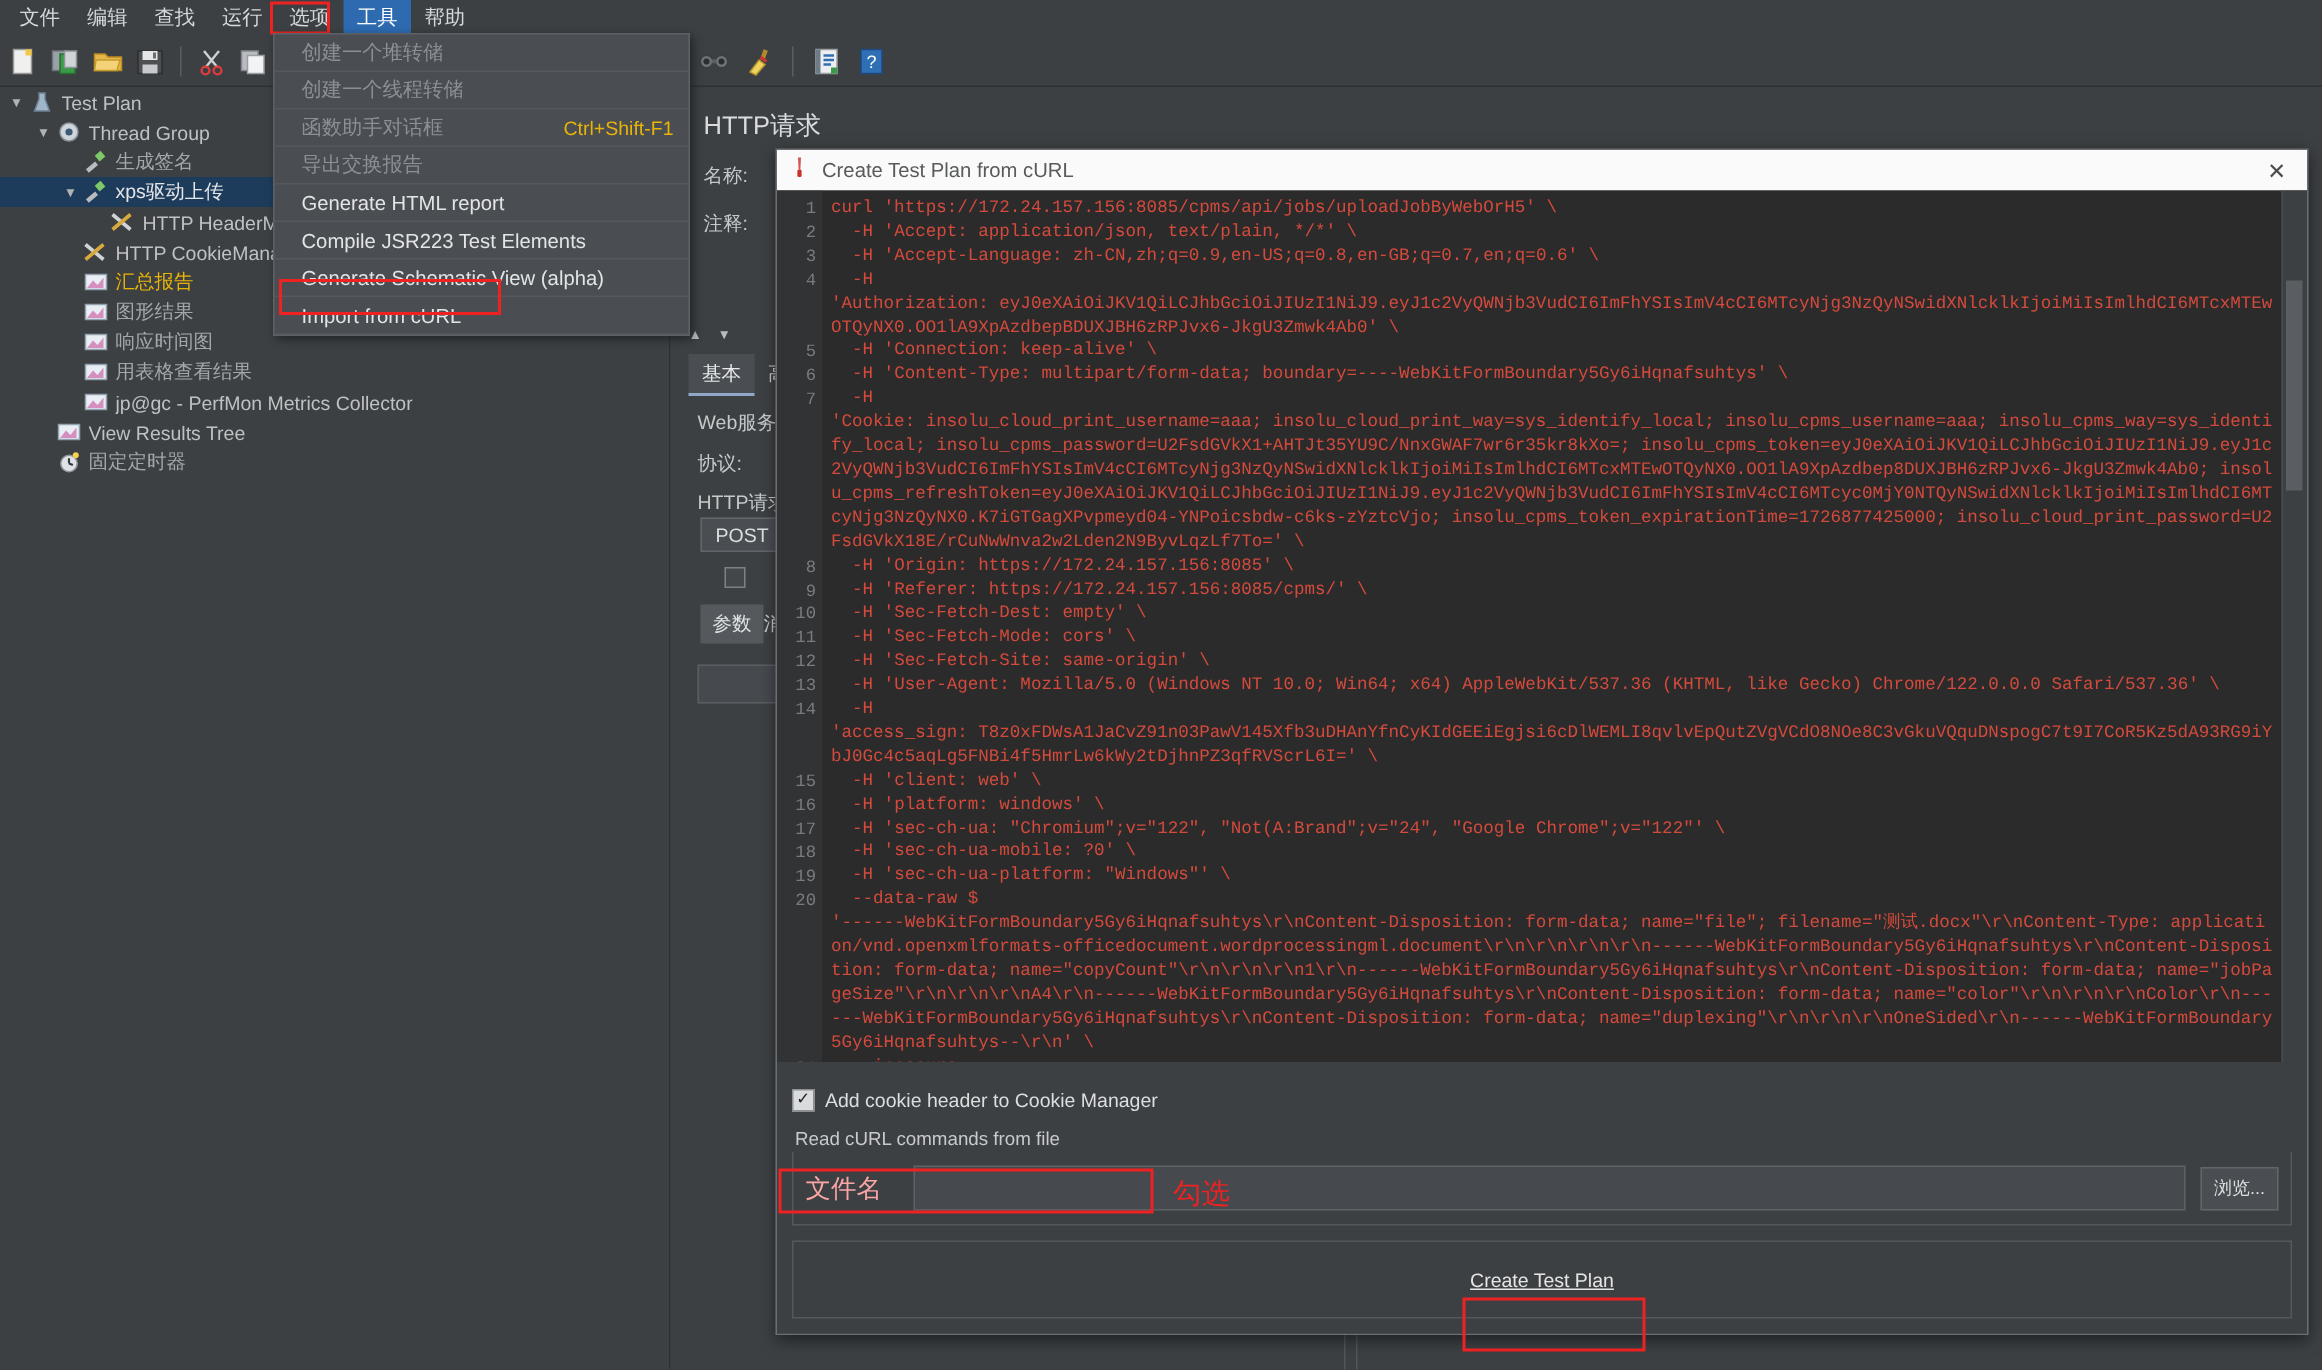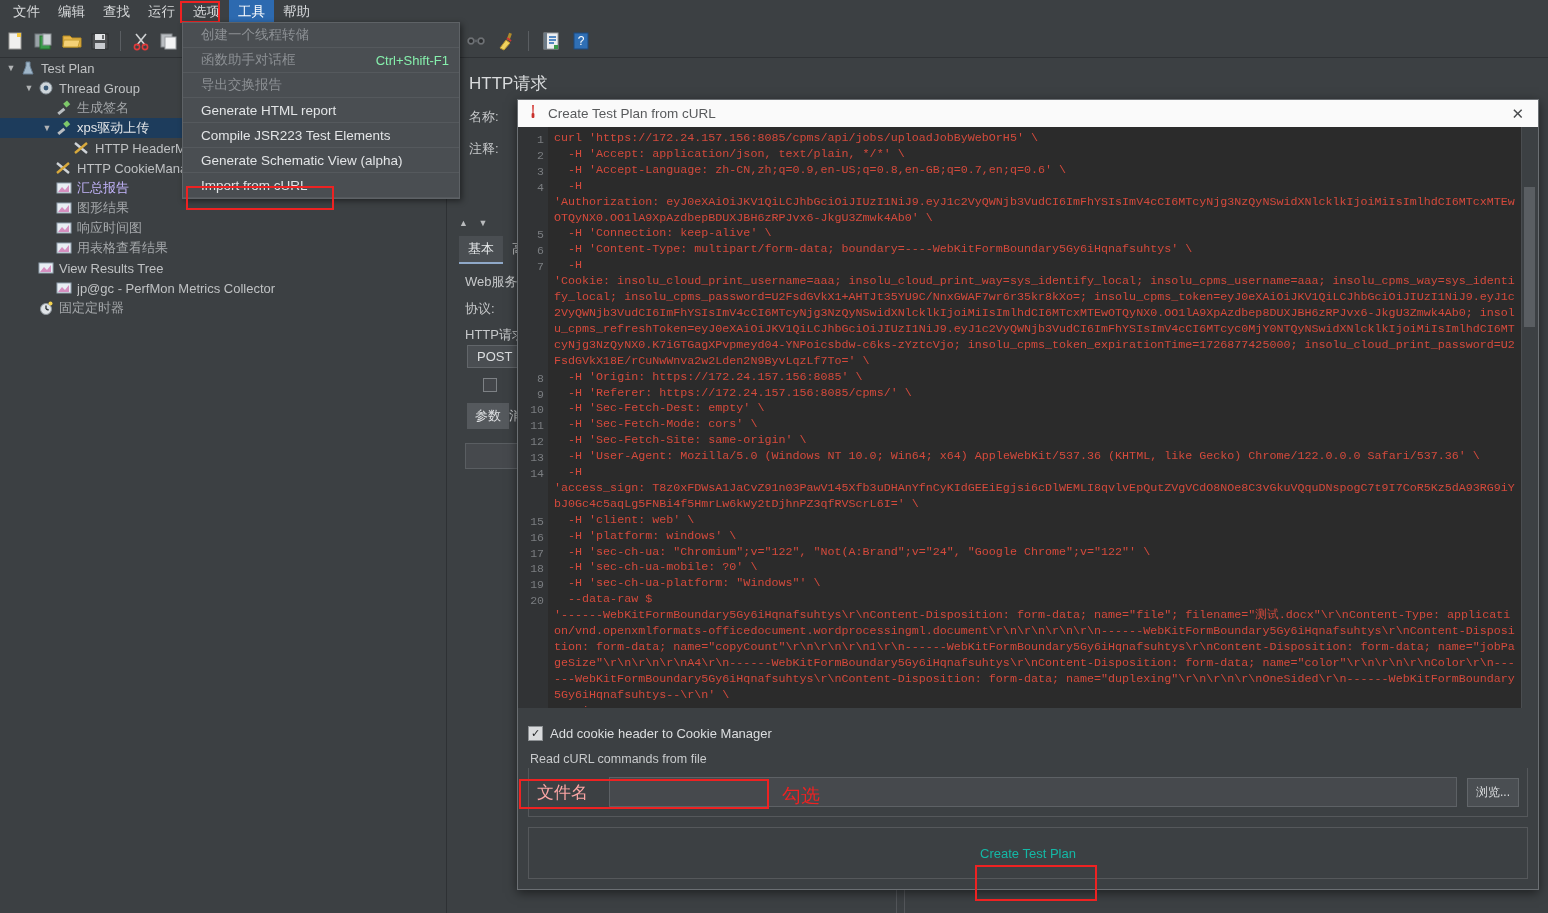--- a/index.html
+++ b/index.html
@@ -73,21 +73,21 @@
   .vsep{position:absolute;width:1px;background:#53565a;}
 
   
   .dropdown{position:absolute;left:182px;top:22px;width:276px;
     background:#4a4e52;border:1px solid #5e6266;box-shadow:2px 2px 6px rgba(0,0,0,.45);
     z-index:40;}
   .dd-item{height:24px;display:flex;align-items:center;justify-content:space-between;
     padding:0 10px 0 18px;font-size:13.5px;color:#e2e4e6;border-bottom:1px solid #55595d;
     white-space:nowrap;}
   .dd-item.disabled{color:#8c9094;}
-  .dd-item .sc{color:#86efac;font-size:13px;}
+  .dd-item .sc{color:#eab308;font-size:13px;}
   .dd-hl{position:absolute;left:186px;top:186px;width:148px;height:24px;
     border:2px solid #ee2222;box-sizing:border-box;z-index:60;pointer-events:none;}
 
   
   .dialog{position:absolute;left:517px;top:99px;width:1020px;height:789px;
     background:#3c4043;border:1px solid #6b6f73;z-index:50;
     display:flex;flex-direction:column;box-shadow:0 3px 10px rgba(0,0,0,.5);}
   .dlg-title{height:27px;background:#fafafa;display:flex;align-items:center;
     padding:0 8px;flex:0 0 auto;}
   .dlg-title .t{font-size:13.5px;color:#585a5c;margin-left:8px;}
@@ -114,21 +114,21 @@
   .annot{position:absolute;left:782px;top:783px;color:#ee2222;font-size:19px;z-index:71;}
   .fieldset-lbl{font-size:12.5px;color:#c8cacc;margin:6px 0 2px 2px;}
   .fieldset{border:1px solid #55585b;border-top:none;height:48px;position:relative;
     display:flex;align-items:center;padding:0 8px;}
   .filelabel{font-size:17px;color:#fca5a5;margin-right:21px;}
   .fileinput{flex:1 1 auto;height:26px;background:#46494d;border:1px solid #5d6165;}
   .browse{margin-left:10px;background:#4a4e52;border:1px solid #62666a;
     font-size:12px;color:#dcdee0;padding:5px 8px;}
   .btnbar{border:1px solid #55585b;height:50px;margin-top:10px;position:relative;
     display:flex;align-items:center;justify-content:center;}
-  .create-btn{font-size:13px;color:#14b8a6;}
+  .create-btn{font-size:13px;color:#e5e5e5;text-decoration:underline;}
   .create-hl{position:absolute;left:975px;top:865px;width:122px;height:36px;
     border:2px solid #ee2222;box-sizing:border-box;z-index:70;pointer-events:none;}
   .watermark{position:absolute;right:18px;bottom:14px;color:#dcdee0;font-size:20px;z-index:72;}
 </style>
 </head>
 <body>
 
 <div class="root">
 
   <div class="top-blue"></div>
@@ -296,21 +296,21 @@
         <span class="tlabel">HTTP CookieManager</span>
       </div>
       <div class="tnode" style="padding-left: 40px;">
         <span class="twist"></span>
         <span class="ticon">
           <svg width="16" height="16" viewBox="0 0 16 16">
             <rect x="1" y="3" width="14" height="10" fill="#e8eef4" stroke="#93a3b1"></rect>
             <path d="M2 12l4-5 3 3 4-5v7z" fill="#d48fbf"></path>
           </svg>
         </span>
-        <span class="tlabel" style="color: #c4b5fd;">汇总报告</span>
+        <span class="tlabel" style="color: #eab308;">汇总报告</span>
       </div>
       <div class="tnode" style="padding-left: 40px;">
         <span class="twist"></span>
         <span class="ticon">
           <svg width="16" height="16" viewBox="0 0 16 16">
             <rect x="1" y="3" width="14" height="10" fill="#e8eef4" stroke="#93a3b1"></rect>
             <path d="M2 12l4-5 3 3 4-5v7z" fill="#d48fbf"></path>
           </svg>
         </span>
         <span class="tlabel" style="color: rgb(164, 167, 170);">图形结果</span>
@@ -328,39 +328,39 @@
       <div class="tnode" style="padding-left: 40px;">
         <span class="twist"></span>
         <span class="ticon">
           <svg width="16" height="16" viewBox="0 0 16 16">
             <rect x="1" y="3" width="14" height="10" fill="#e8eef4" stroke="#93a3b1"></rect>
             <path d="M2 12l4-5 3 3 4-5v7z" fill="#d48fbf"></path>
           </svg>
         </span>
         <span class="tlabel" style="color: rgb(164, 167, 170);">用表格查看结果</span>
       </div>
-      <div class="tnode" style="padding-left: 22px;">
+      <div class="tnode" style="padding-left: 40px;">
         <span class="twist"></span>
         <span class="ticon">
           <svg width="16" height="16" viewBox="0 0 16 16">
             <rect x="1" y="3" width="14" height="10" fill="#e8eef4" stroke="#93a3b1"></rect>
             <path d="M2 12l4-5 3 3 4-5v7z" fill="#d48fbf"></path>
           </svg>
         </span>
-        <span class="tlabel">View Results Tree</span>
-      </div>
-      <div class="tnode" style="padding-left: 40px;">
+        <span class="tlabel">jp@gc - PerfMon Metrics Collector</span>
+      </div>
+      <div class="tnode" style="padding-left: 22px;">
         <span class="twist"></span>
         <span class="ticon">
           <svg width="16" height="16" viewBox="0 0 16 16">
             <rect x="1" y="3" width="14" height="10" fill="#e8eef4" stroke="#93a3b1"></rect>
             <path d="M2 12l4-5 3 3 4-5v7z" fill="#d48fbf"></path>
           </svg>
         </span>
-        <span class="tlabel">jp@gc - PerfMon Metrics Collector</span>
+        <span class="tlabel">View Results Tree</span>
       </div>
       <div class="tnode" style="padding-left: 22px;">
         <span class="twist"></span>
         <span class="ticon">
           <svg width="16" height="16" viewBox="0 0 16 16">
             <circle cx="8" cy="9" r="5.5" fill="#dfe3e7" stroke="#8d959c"></circle>
             <line x1="8" y1="9" x2="8" y2="5.5" stroke="#33383c" stroke-width="1.4"></line>
             <line x1="8" y1="9" x2="10.6" y2="10" stroke="#33383c" stroke-width="1.4"></line>
             <circle cx="12.5" cy="3.5" r="2" fill="#f3d24e"></circle>
           </svg>
@@ -423,20 +423,23 @@
     <div class="vsep" style="left:449px;top:58px;height:855px;"></div>
     <div class="vsep" style="left:457px;top:58px;height:855px;"></div>
     <div class="splitter">
       <i></i>
         <i></i>
         <i></i>
     </div>
   </div>
 
   <div class="dropdown" id="dropdown">
+      <div class="dd-item disabled">
+        <span>创建一个堆转储</span>
+      </div>
       <div class="dd-item disabled">
         <span>创建一个线程转储</span>
       </div>
       <div class="dd-item disabled">
         <span>函数助手对话框</span>
         <span class="sc">Ctrl+Shift-F1</span>
       </div>
       <div class="dd-item disabled">
         <span>导出交换报告</span>
       </div>

